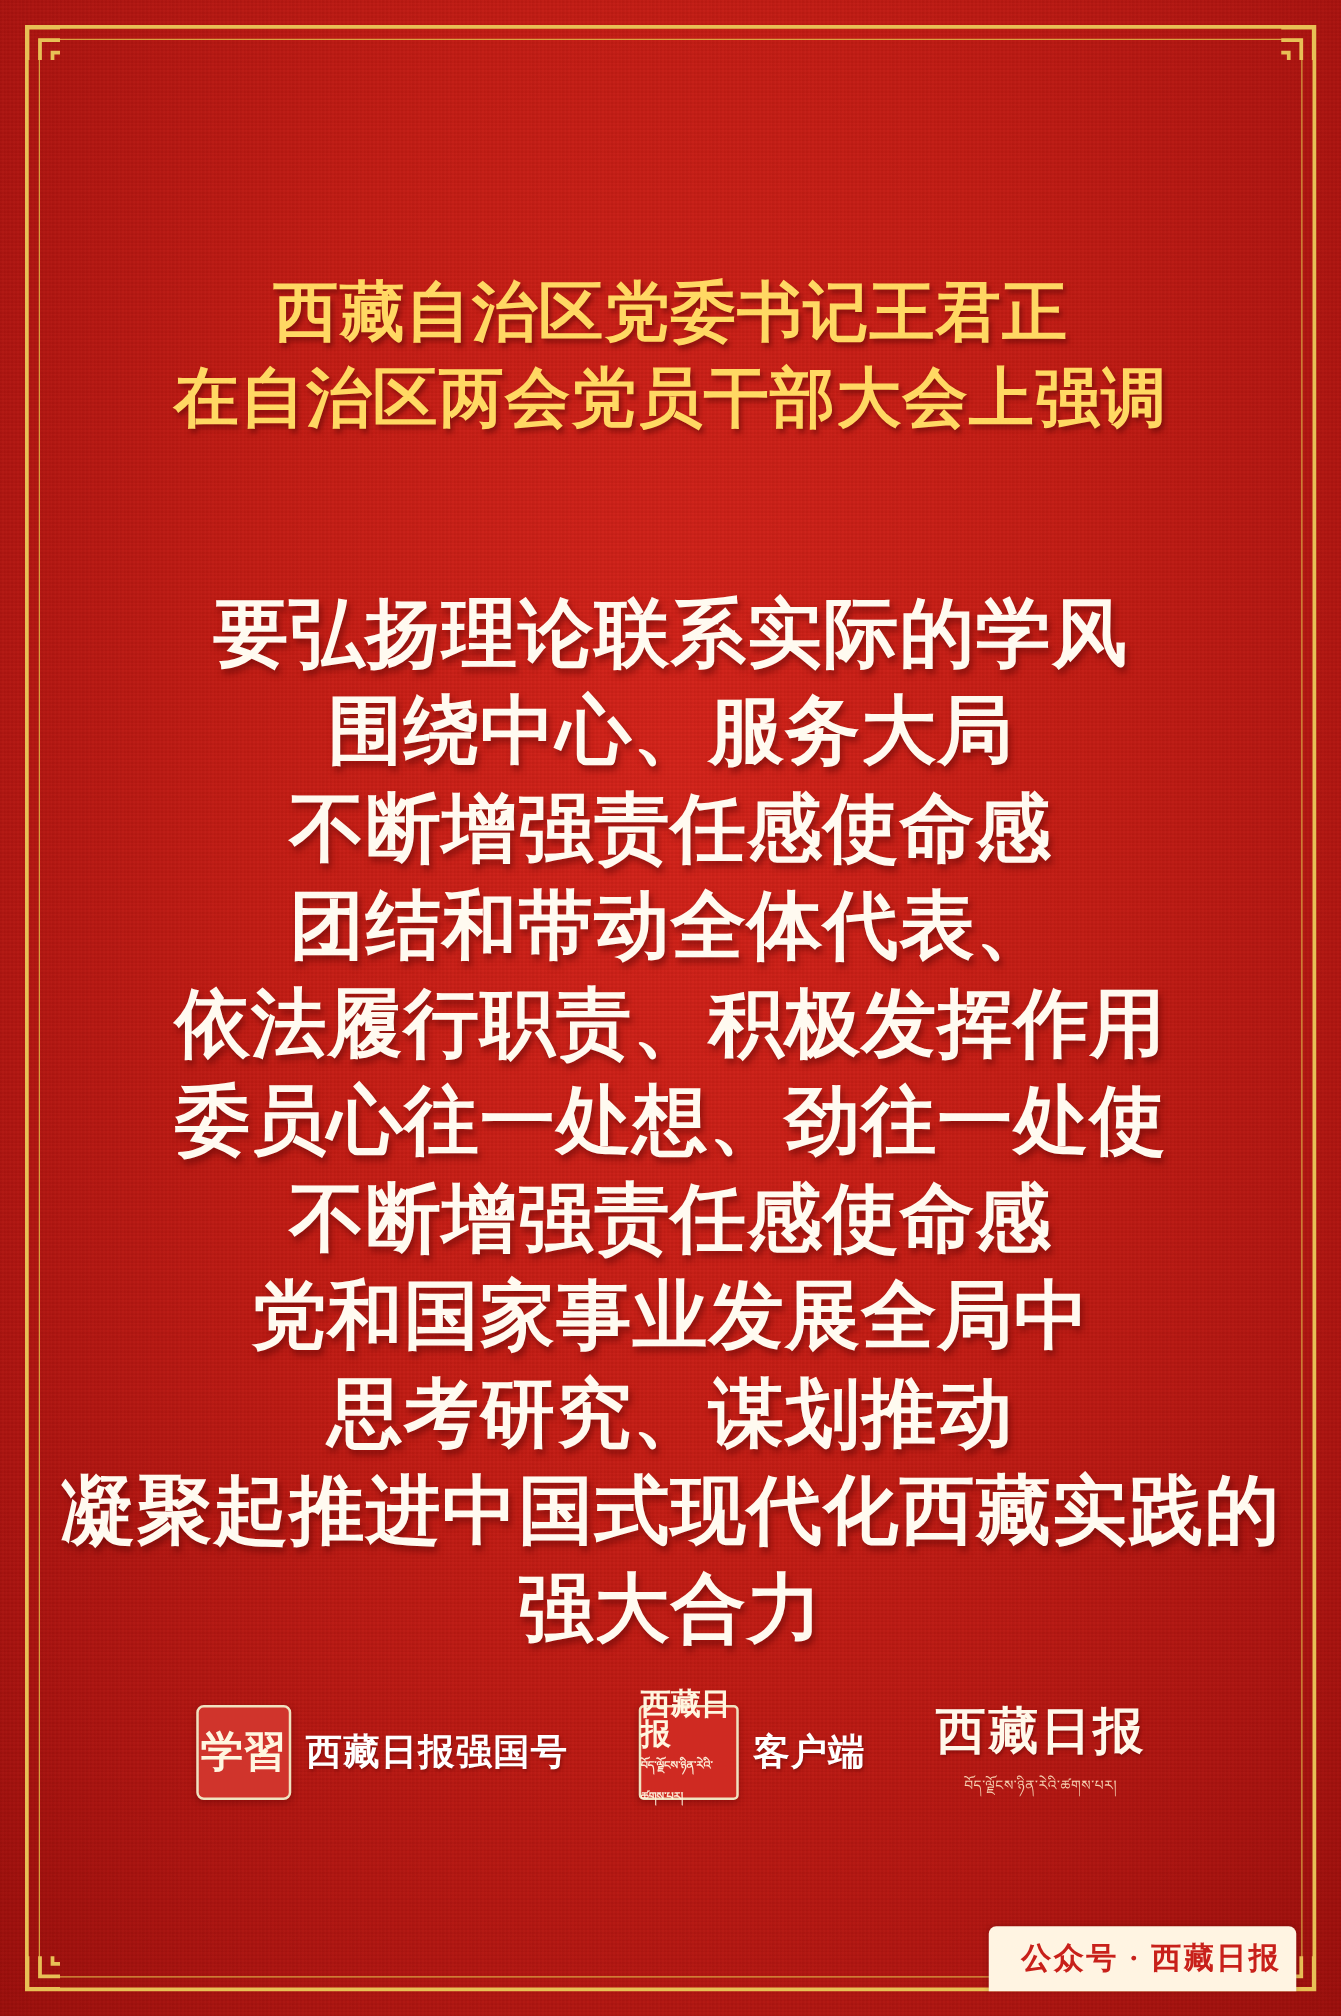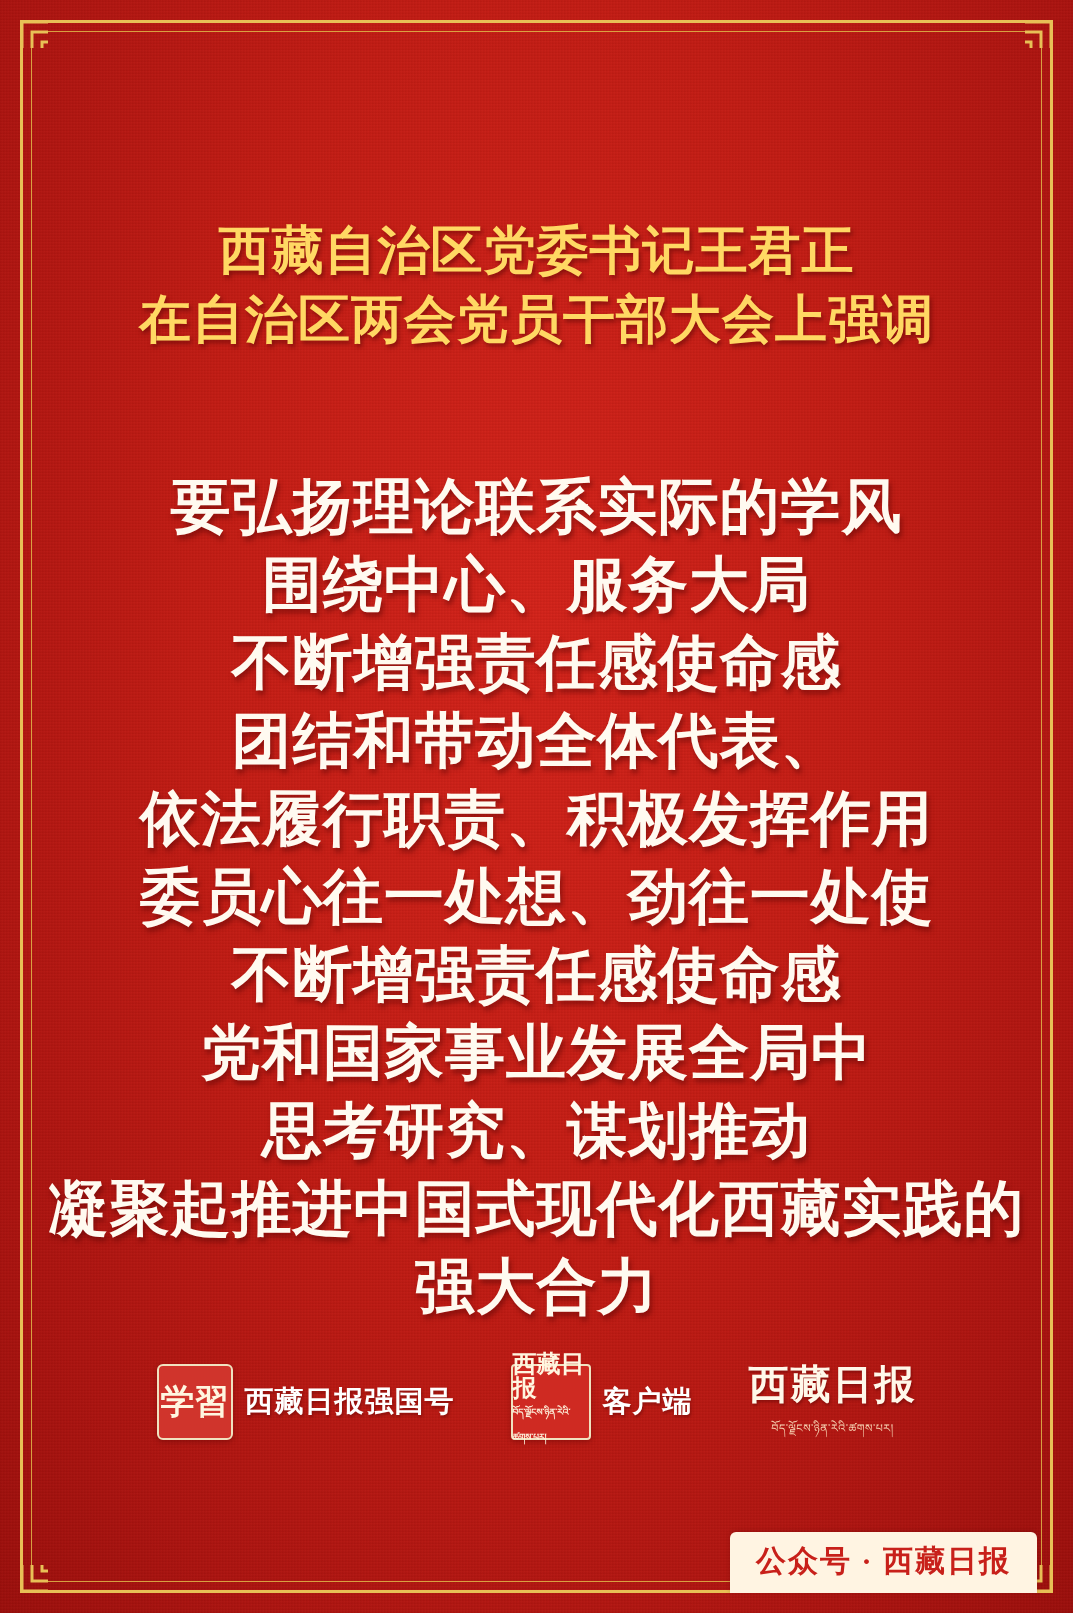--- a/index.html
+++ b/index.html
@@ -185,22 +185,22 @@
 
   
   .account-chip {
     position: absolute;
     right: 36px;
     bottom: 20px;
     background: #fff4e2;
     color: #c8201a;
     font-family: "Liberation Serif", serif;
     font-weight: bold;
-    font-size: 30px;
-    padding: 9px 26px 11px 26px;
+    font-size: 24px;
+    padding: 9px 12px 11px 26px;
     border-radius: 6px 6px 0 0;
     letter-spacing: 2px;
     box-shadow: 0 -1px 4px rgba(80,0,0,0.25);
     display: flex;
     align-items: center;
     gap: 6px;
   }
 </style>
 </head>
 <body>

